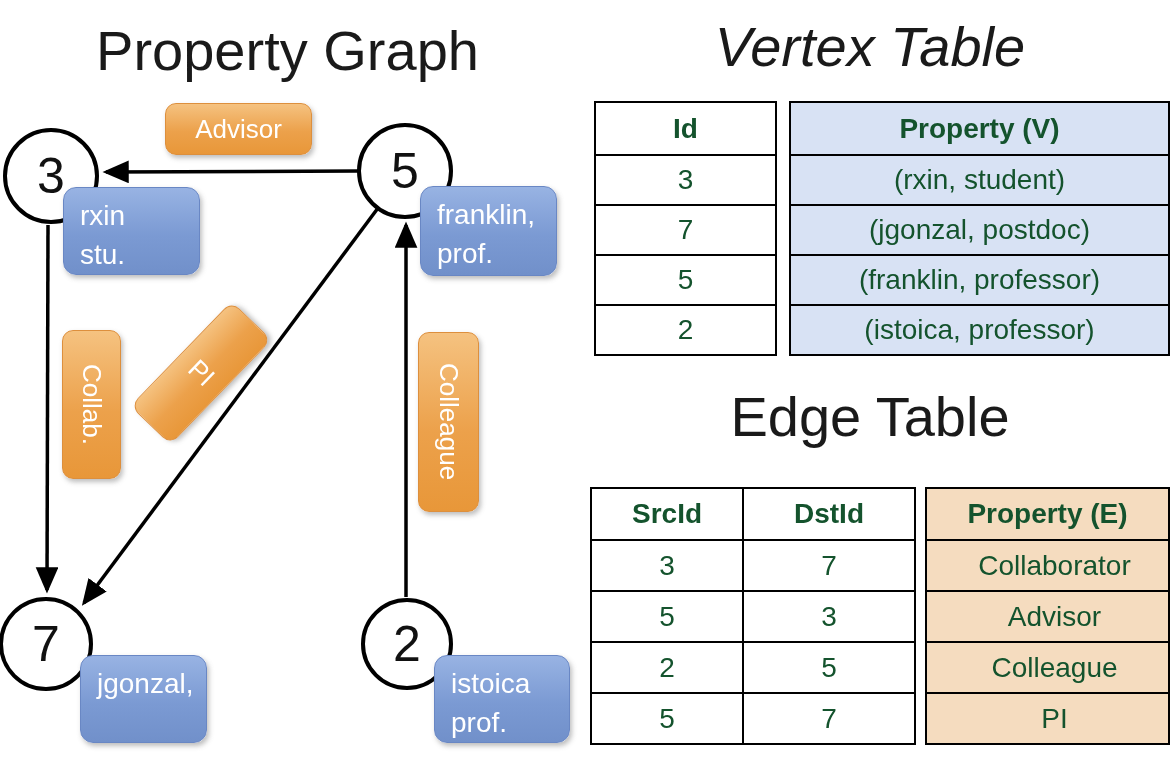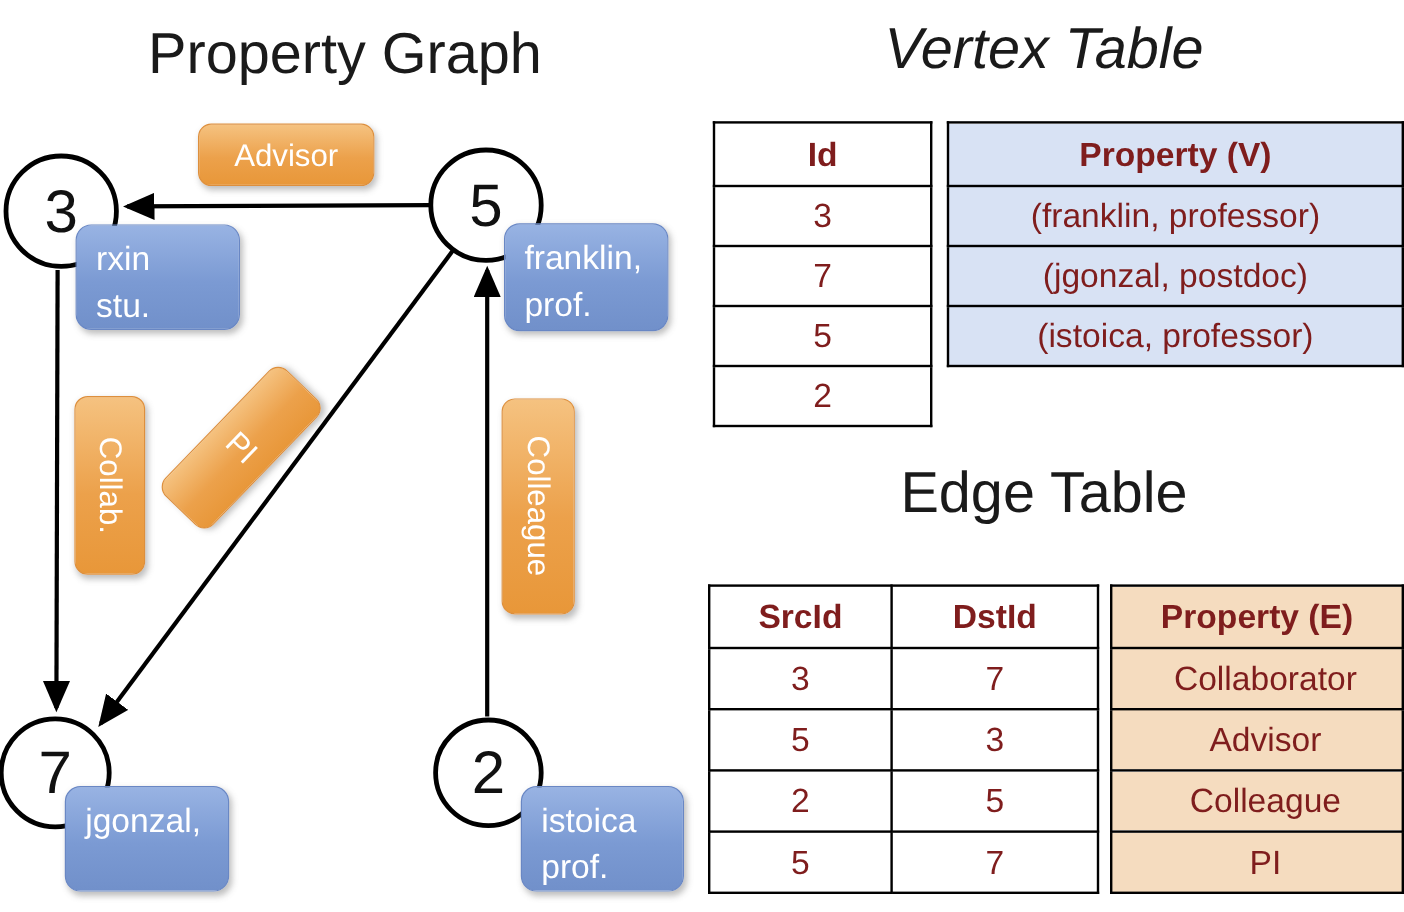--- a/index.html
+++ b/index.html
@@ -1,21 +1,21 @@
 <!DOCTYPE html>
 <html><head>
 <meta charset="utf-8">
 <style>
   html,body{margin:0;padding:0;}
   body{
     width:1170px;height:760px;position:relative;overflow:hidden;
     background:#ffffff;font-family:"Liberation Sans",sans-serif;
   }
   .title{
-    position:absolute;text-align:center;font-size:48px;color:#1a1a1a;
+    position:absolute;text-align:center;font-size:56px;color:#1a1a1a;
     letter-spacing:0px;white-space:nowrap;
   }
   
   #graph-svg{position:absolute;left:0;top:0;}
   .edge-label{
     position:absolute;display:flex;align-items:center;justify-content:center;
     background:linear-gradient(180deg,#f5c280 0%,#eca14b 55%,#e89739 100%);
     border:1.5px solid #dd8f3d;border-radius:11px;
     box-shadow:2px 3px 5px rgba(110,110,110,.45);
     color:#ffffff;font-size:26px;
@@ -26,21 +26,21 @@
     background:linear-gradient(180deg,#98b3e3 0%,#7b9ad3 55%,#7190ca 100%);
     border:1.5px solid #6987c4;border-radius:13px;
     box-shadow:2px 3px 5px rgba(110,110,110,.45);
     color:#ffffff;font-size:28px;line-height:1.4;
     padding:8px 8px 0 16px;box-sizing:border-box;
   }
   
   .ptable{border-collapse:collapse;table-layout:fixed;width:100%;}
   .ptable th,.ptable td{
     border:2.5px solid #000;text-align:center;vertical-align:middle;
-    font-size:28px;color:#7f1d1d;padding:0;overflow:hidden;white-space:nowrap;
+    font-size:28px;color:#14532d;padding:0;overflow:hidden;white-space:nowrap;
   }
   .ptable th{font-weight:bold;}
   .tblock{position:absolute;}
   #vt-id th{height:51px;background:#ffffff;}
   #vt-id td{height:48px;background:#ffffff;}
   #vt-prop th{height:51px;background:#d8e2f4;margin-top:31px;}
   #vt-prop td{height:48px;background:#d8e2f4;}
   #et-ids th{height:50px;background:#ffffff;}
   #et-ids td{height:49px;background:#ffffff;}
   #et-prop th{height:50px;background:#f5dcbf;}
@@ -88,21 +88,21 @@
 </div>
 
 <div class="vertex-label" style="left:63px;top:187px;width:137px;height:88px;">
   <div>rxin</div>
   <div>stu.</div>
 </div>
 <div class="vertex-label" style="left:420px;top:186px;width:137px;height:90px;">
   <div>franklin,</div>
   <div>prof.</div>
 </div>
-<div class="vertex-label" style="left:54px;top:655px;width:137px;height:88px;">
+<div class="vertex-label" style="left:80px;top:655px;width:127px;height:88px;">
   <div>jgonzal,</div>
 </div>
 <div class="vertex-label" style="left:434px;top:655px;width:136px;height:88px;">
   <div>istoica</div>
   <div>prof.</div>
 </div>
 
 <div class="title" style="left:580px;top:14px;width:580px;font-style:italic;">Vertex Table</div>
 
 <div class="tblock" style="left:594px;top:101px;width:183px;">
@@ -126,24 +126,27 @@
   </tbody>
     </table>
 </div>
 <div class="tblock" style="left:789px;top:101px;width:381px;">
   <table class="ptable" id="vt-prop">
     <tbody>
         <tr>
           <th>Property (V)</th>
         </tr>
     <tr>
+          <td>(rxin, student)</td>
+        </tr>
+    <tr>
+          <td>(jgonzal, postdoc)</td>
+        </tr>
+    <tr>
           <td>(franklin, professor)</td>
-        </tr>
-    <tr>
-          <td>(jgonzal, postdoc)</td>
         </tr>
     <tr>
           <td>(istoica, professor)</td>
         </tr>
   </tbody>
     </table>
 </div>
 
 <div class="title" style="left:580px;top:384px;width:580px;">Edge Table</div>
 

